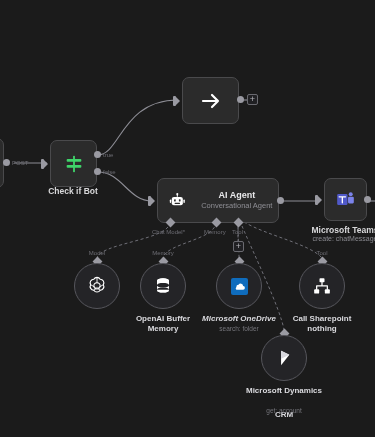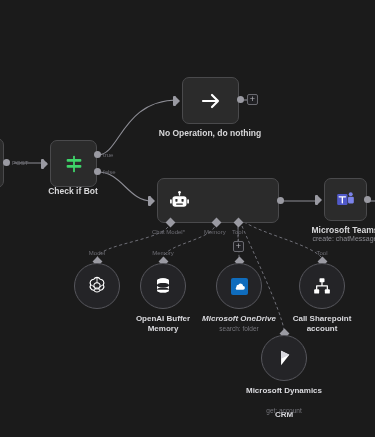--- a/index.html
+++ b/index.html
@@ -237,33 +237,36 @@
   <div class="node-label" style="left:73px; top:186px;">Check if Bot</div>
 
   <div class="node" style="left:182px; top:77px; width:57px; height:47px;">
     <svg class="icon-svg" width="24" height="24" viewBox="0 0 24 24">
       <path d="M4 12 H19 M13 6 L19 12 L13 18" stroke="#ffffff" stroke-width="2.2" fill="none" stroke-linecap="round" stroke-linejoin="round"></path>
     </svg>
   </div>
   <div class="port-in" style="left:173px; top:96px;"></div>
   <div class="port-dot" style="left:237px; top:96px;"></div>
   <div class="plus-btn" style="left:247px; top:94px;">+</div>
-  <div class="node-label" style="left:210px; top:128px;">No Operation, do nothing</div>
 
   <div class="node wide" style="left:157px; top:178px; width:122px; height:45px;">
     <svg class="icon-svg" width="21" height="21" viewBox="0 0 24 24">
       <rect x="4" y="7" width="16" height="12" rx="3" fill="#ffffff"></rect>
       <rect x="11.2" y="2.6" width="1.6" height="4" rx="0.8" fill="#ffffff"></rect>
       <circle cx="12" cy="2.6" r="1.5" fill="#ffffff"></circle>
       <rect x="1.2" y="10.5" width="2" height="5" rx="1" fill="#ffffff"></rect>
       <rect x="20.8" y="10.5" width="2" height="5" rx="1" fill="#ffffff"></rect>
       <rect x="7.3" y="10.3" width="2.4" height="3" rx="0.6" fill="#2b2b2b"></rect>
       <rect x="14.3" y="10.3" width="2.4" height="3" rx="0.6" fill="#2b2b2b"></rect>
       <rect x="8" y="15.3" width="8" height="1.6" rx="0.8" fill="#2b2b2b"></rect>
     </svg>
+    <span class="inner-text">
+      <span class="inner-title">AI Agent</span>
+      <span class="inner-sub">Conversational Agent</span>
+    </span>
   </div>
   <div class="port-in" style="left:148px; top:196px;"></div>
   <div class="port-dot" style="left:277px; top:197px;"></div>
 
   <div class="port-diamond" style="left:167px; top:219px;"></div>
   <div class="port-label" style="left:152px; top:228px;">Chat Model*</div>
 
   <div class="port-diamond" style="left:213px; top:219px;"></div>
   <div class="port-label" style="left:204px; top:228px;">Memory</div>
 
@@ -340,15 +343,15 @@
   <div class="port-diamond" style="left:319px; top:258px;"></div>
   <div class="subnode" style="left:299px; top:263px;">
     <svg class="icon-svg" width="20" height="20" viewBox="0 0 24 24">
       <rect x="9" y="2.6" width="6" height="5" rx="1" fill="#ffffff"></rect>
       <rect x="2.6" y="16" width="6" height="5" rx="1" fill="#ffffff"></rect>
       <rect x="15.4" y="16" width="6" height="5" rx="1" fill="#ffffff"></rect>
       <path d="M12 7.6 V11.8 M5.6 16 V11.8 H18.4 V16" stroke="#ffffff" stroke-width="1.5" fill="none" stroke-linecap="round" stroke-linejoin="round"></path>
     </svg>
   </div>
   <div class="sub-label" style="left:322px; top:314px;">Call Sharepoint</div>
-  <div class="sub-label" style="left:322px; top:324px;">account</div>
+  <div class="sub-label" style="left:322px; top:324px;">nothing</div>
 
 </div>
 
 </body></html>

